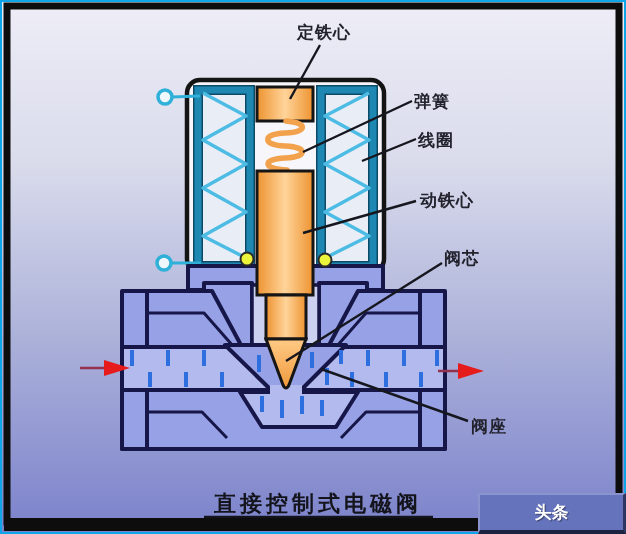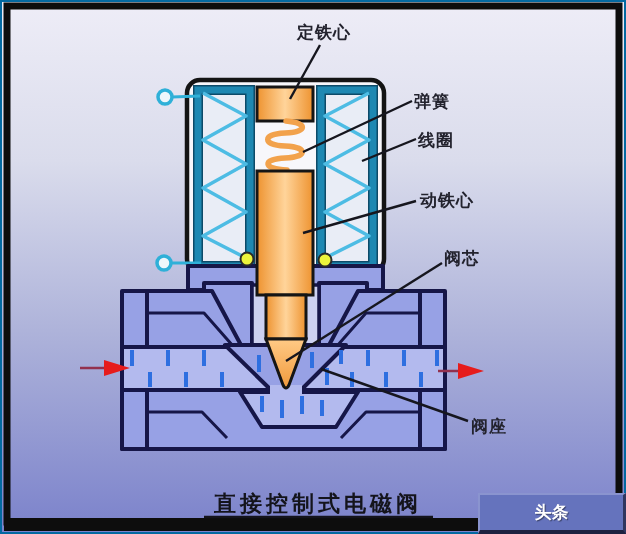--- a/index.html
+++ b/index.html
@@ -1,18 +1,18 @@
 <!DOCTYPE html>
 <html><head>
 <meta charset="utf-8">
 <style>
   html,body{margin:0;padding:0;background:#ffffff;}
   #stage{
     position:relative;width:626px;height:534px;overflow:hidden;
-    font-family:Liberation Sans, sans-serif;background:#0369a1;
+    font-family:Liberation Sans, sans-serif;background:#0ea5e9;
   }
   #stage svg{position:absolute;left:0;top:0;}
   .cn-label{font-size:17px;font-weight:600;fill:#23232e;letter-spacing:1px;}
   .title-text{font-size:22px;font-weight:700;fill:#14141c;letter-spacing:4px;}
   #watermark{
     position:absolute;right:0;bottom:0;width:148px;height:41px;
     background:#6573bd;border-left:2px solid #8a94cf;border-top:2px solid #8a94cf;
     border-right:3px solid #30365f;border-bottom:4px solid #1d2140;
     display:flex;align-items:center;justify-content:center;
     color:#ffffff;text-shadow:1px 1px 1px rgba(0,0,0,.45);box-sizing:border-box;

